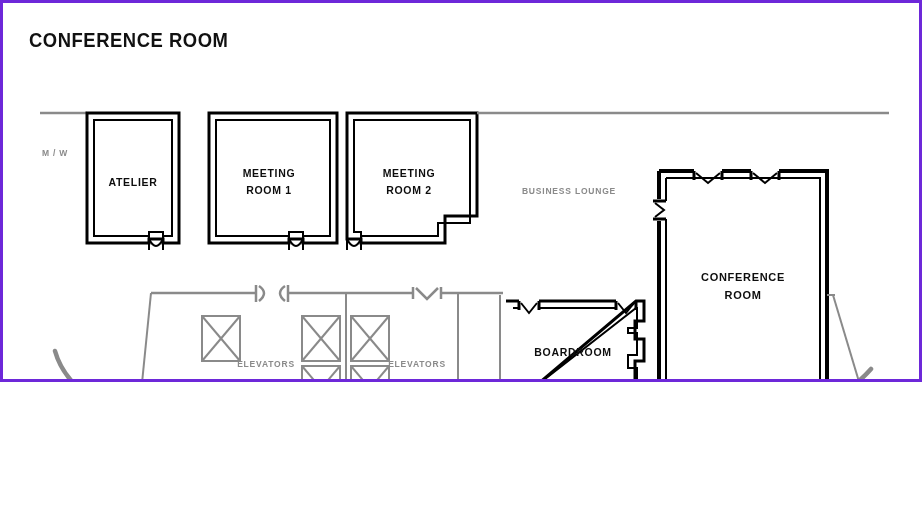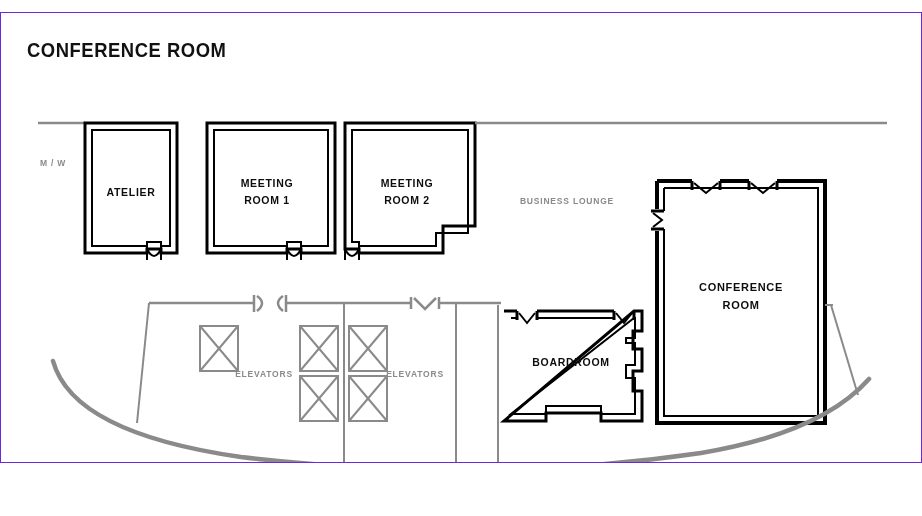--- a/index.html
+++ b/index.html
@@ -6,26 +6,25 @@
     margin: 0;
     padding: 0;
     background: #ffffff;
   }
   body {
     font-family: "Liberation Sans", sans-serif;
   }
   #canvas {
     position: relative;
     width: 922px;
-    height: 451px;
+    height: 382px;
     background: #ffffff;
-    border: 1px solid #6d28d9;
+    border: 3px solid #6d28d9;
     box-sizing: border-box;
     overflow: hidden;
-    margin-top: 12px;
   }
   #plan-title {
     position: absolute;
     left: 26px;
     top: 26px;
     font-family: "Liberation Sans Narrow", "Liberation Sans", sans-serif;
     font-size: 20px;
     font-weight: bold;
     letter-spacing: 0.6px;
     color: #111111;

